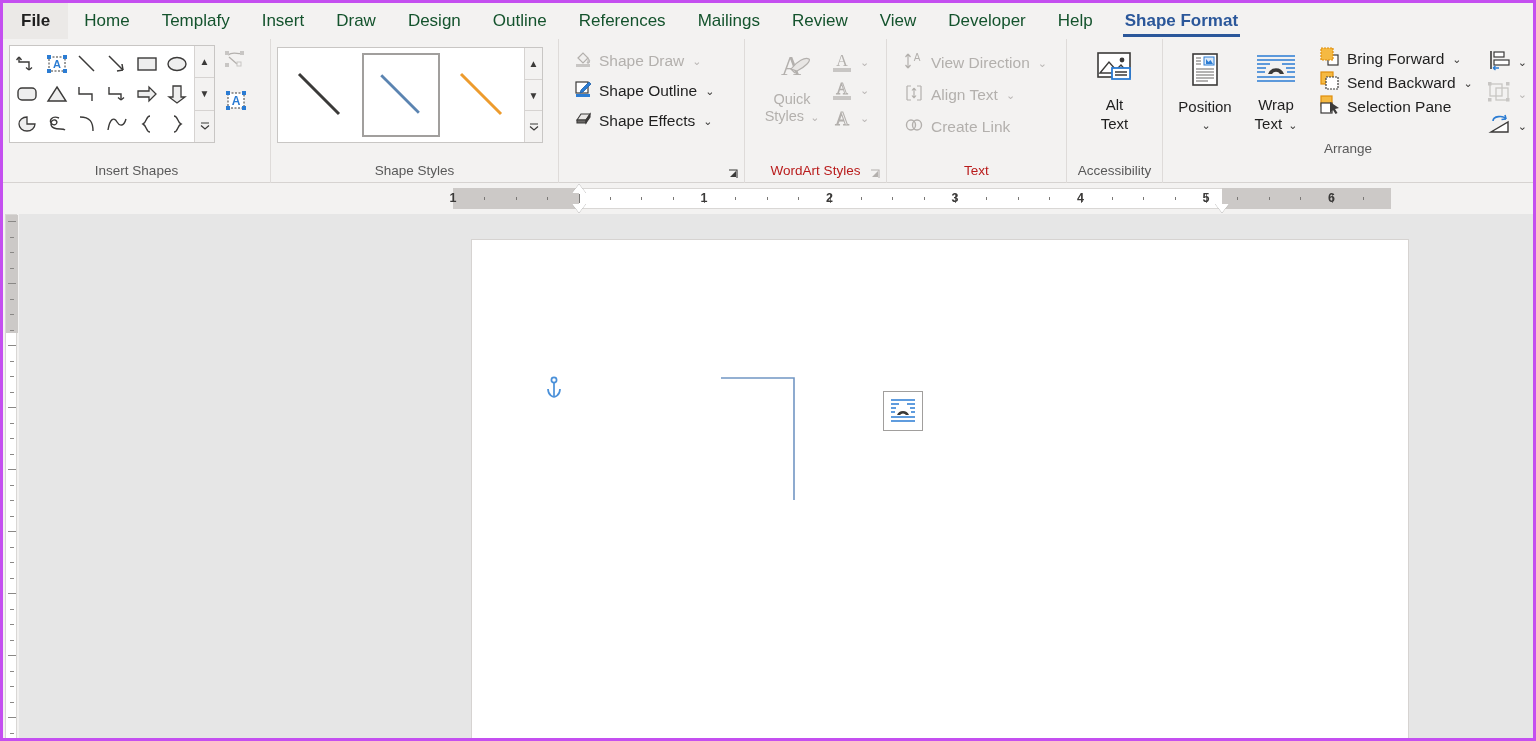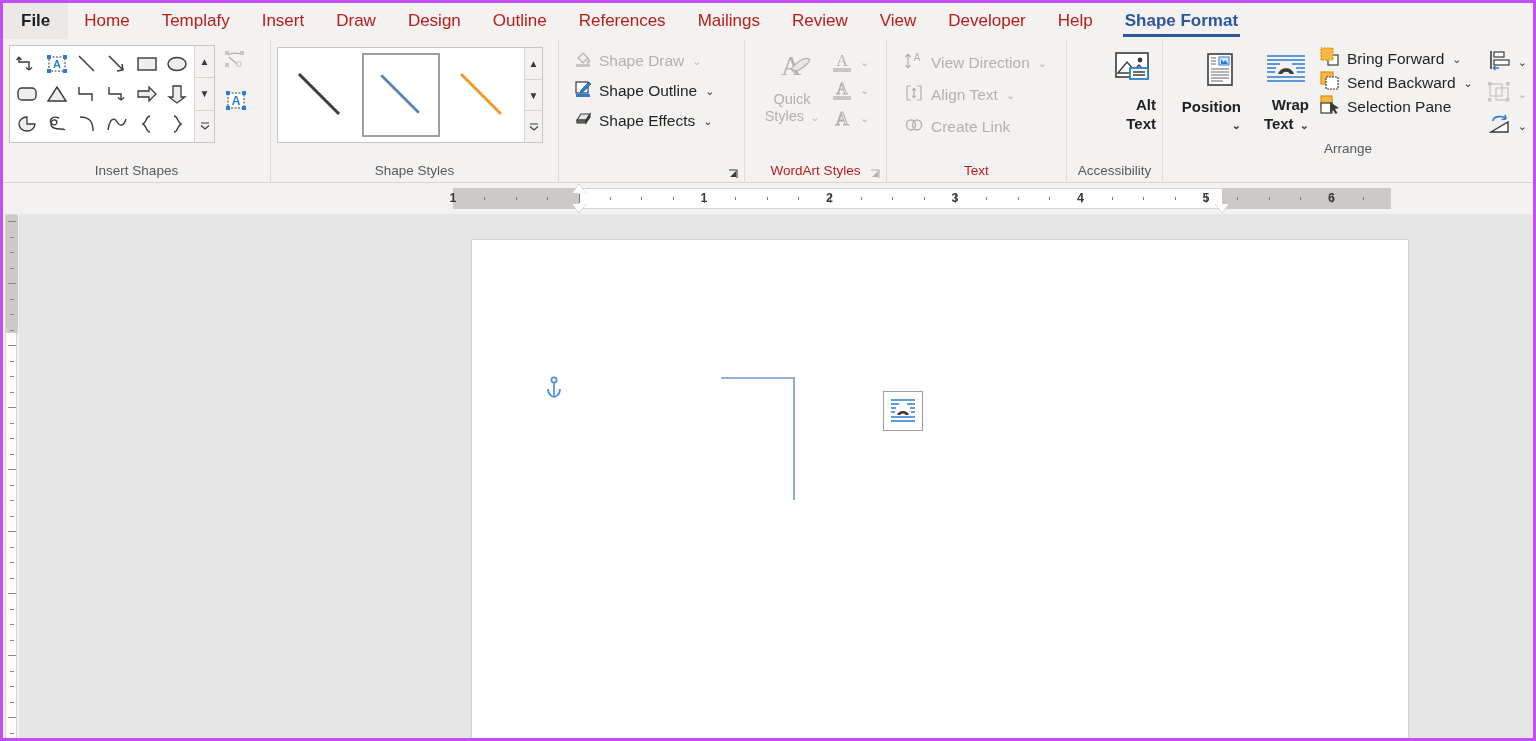--- a/index.html
+++ b/index.html
@@ -23,21 +23,21 @@
     width: 1287px; height: 36px;
     background: #f3f2f1;
     display: flex; align-items: center;
   }
   .tab {
     position: relative;
     height: 36px;
     padding: 0 16px;
     display: flex; align-items: center;
     font-size: 17px;
-    color: #b91c1c;
+    color: #14532d;
     white-space: nowrap;
     cursor: default;
   }
   .tab.file {
     background: #ebe9e7;
     font-weight: bold;
     color: #1f1f1f;
     padding: 0 18px;
   }
   .tab.active {
@@ -155,24 +155,24 @@
   .wa-col { display: flex; flex-direction: column; gap: 2px; padding-top: 2px; }
   .wa-item { display: flex; align-items: center; gap: 3px; }
 
   
   #g-text { width: 180px; }
   .text-rows { display: flex; flex-direction: column; padding: 8px 0 0 6px; gap: 8px; }
 
   
   #g-access { width: 96px; }
   .big-btn {
-    display: flex; flex-direction: column; align-items: flex-end;
+    display: flex; flex-direction: column; align-items: center;
     width: 100%; padding-top: 6px;
     font-size: 15px; color: #1f1f1f;
-    line-height: 19px; text-align: center; font-weight: bold;
+    line-height: 19px; text-align: center;
   }
 
   
   #g-arrange { flex: 1; border-right: none; }
   .arrange-body { display: flex; padding: 4px 4px 0 6px; gap: 4px; align-items: flex-start; }
   .arr-big { display: flex; gap: 2px; padding-top: 2px; }
   .arr-list { display: flex; flex-direction: column; padding: 4px 0 0 6px; }
   .arr-row {
     display: flex; align-items: center; gap: 6px;
     font-size: 15.5px; color: #1f1f1f;

